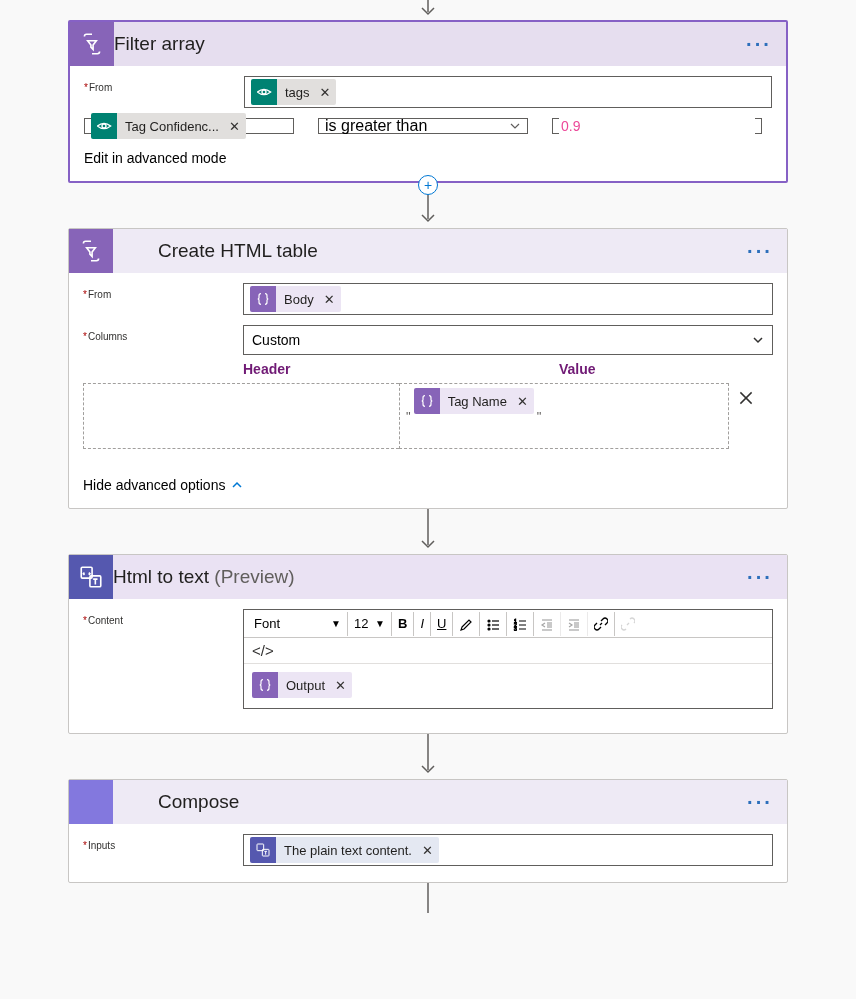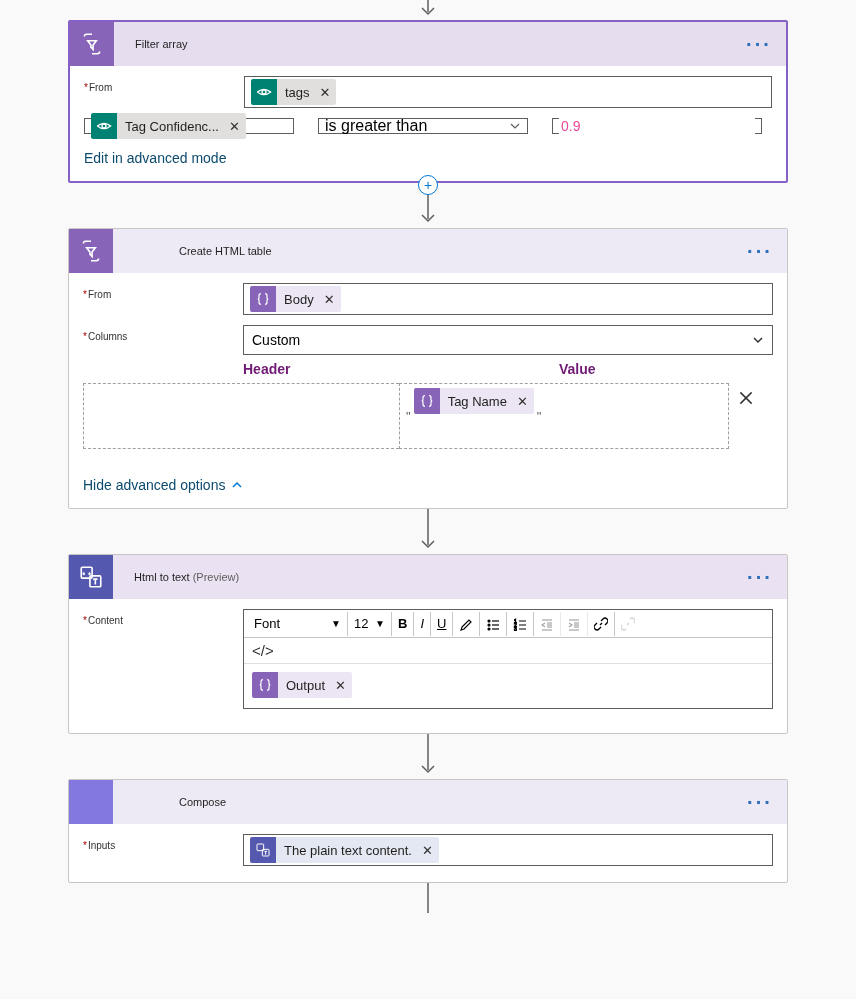--- a/index.html
+++ b/index.html
@@ -69,22 +69,22 @@
     display: flex;
     align-items: center;
     justify-content: center;
     flex-shrink: 0;
   }
   .card-icon.purple { background: #8764b8; }
   .card-icon.indigo { background: #5558af; }
   .card-icon.light-purple { background: #8378de; }
   .card-icon svg { width: 26px; height: 26px; }
   .card-title {
-    margin-left: 21px;
-    font-size: 11px;
+    margin-left: 0;
+    font-size: 19px;
     color: #201f1e;
     font-weight: 400;
   }
   .card-title .preview {
     color: #605e5c;
   }
   .card-menu {
     position: absolute;
     right: 14px;
     top: 50%;
@@ -196,21 +196,21 @@
     outline: none;
     width: 100%;
     font-size: 14px;
     color: #ec4899;
   }
   .chev {
     width: 12px;
     height: 12px;
   }
   .link-action {
-    color: #0c4a6e;
+    color: #000000;
     font-size: 14px;
     cursor: pointer;
     display: inline-flex;
     align-items: center;
     gap: 6px;
     margin-top: 6px;
   }
   .link-action .caret-up {
     color: #0078d4;
     font-size: 13px;

